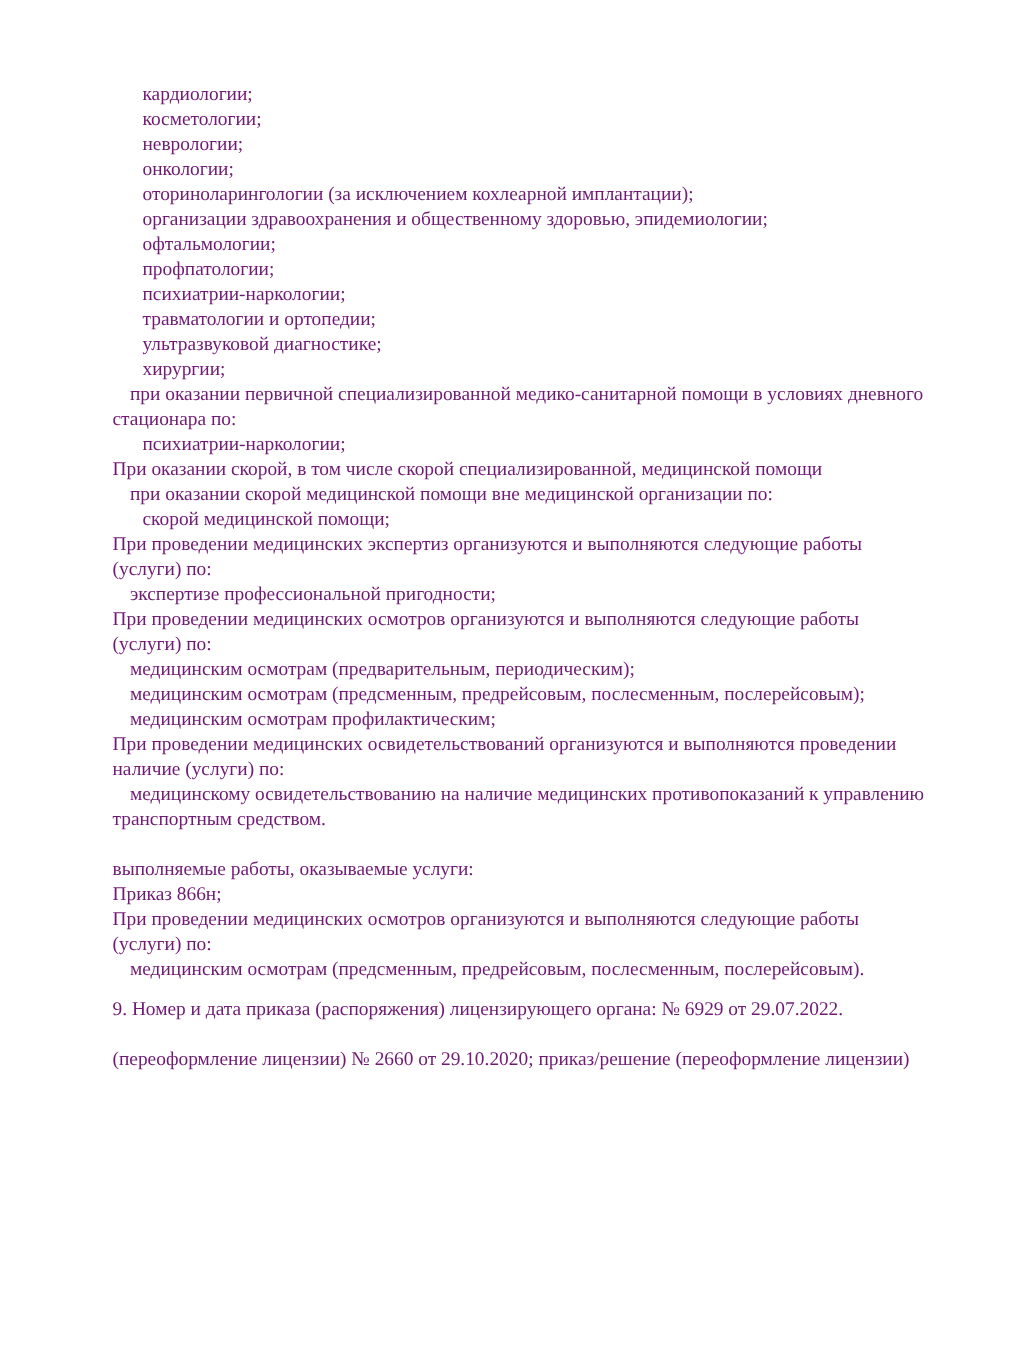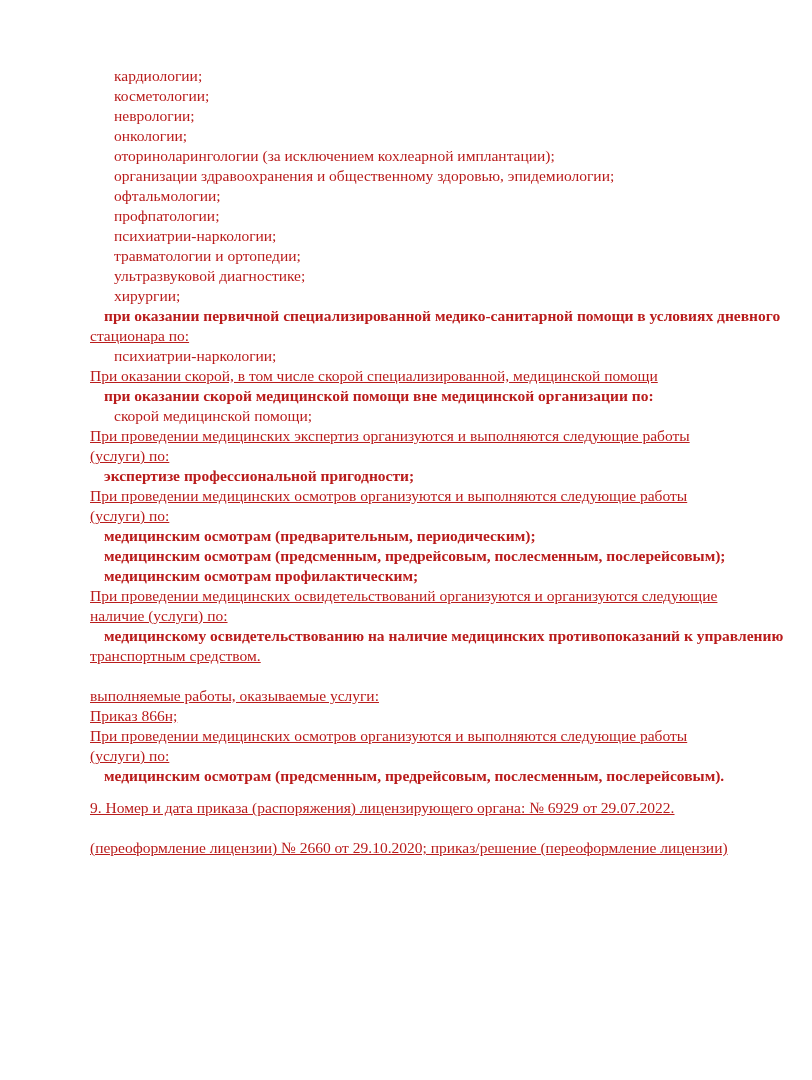--- a/index.html
+++ b/index.html
@@ -12,30 +12,30 @@
     width: 812px;
     height: 1080px;
     background: #ffffff;
     overflow: hidden;
   }
   .doc {
     box-sizing: border-box;
     padding: 66px 30px 0 90px;
     font-family: "Liberation Serif", "DejaVu Serif", serif;
     font-size: 15.5px;
-    color: #b91c1c;
+    color: #701a75;
   }
   .line {
     height: 20px;
     line-height: 20px;
     white-space: nowrap;
   }
   .line.blank {  }
-  .indent-0 { padding-left: 0; text-decoration: underline; }
-  .indent-1 { padding-left: 14px; font-weight: bold; }
+  .indent-0 { padding-left: 0; }
+  .indent-1 { padding-left: 14px; }
   .indent-2 { padding-left: 24px; }
 </style>
 </head>
 <body>
 
 <div class="page" style="background: rgb(255, 255, 255); color: rgb(22, 22, 22);">
   <div class="doc" id="doc-body">
       <div class="line indent-2">кардиологии;</div>
       <div class="line indent-2">косметологии;</div>
       <div class="line indent-2">неврологии;</div>
@@ -55,21 +55,21 @@
       <div class="line indent-1">при оказании скорой медицинской помощи вне медицинской организации по:</div>
       <div class="line indent-2">скорой медицинской помощи;</div>
       <div class="line indent-0">При проведении медицинских экспертиз организуются и выполняются следующие работы</div>
       <div class="line indent-0">(услуги) по:</div>
       <div class="line indent-1">экспертизе профессиональной пригодности;</div>
       <div class="line indent-0">При проведении медицинских осмотров организуются и выполняются следующие работы</div>
       <div class="line indent-0">(услуги) по:</div>
       <div class="line indent-1">медицинским осмотрам (предварительным, периодическим);</div>
       <div class="line indent-1">медицинским осмотрам (предсменным, предрейсовым, послесменным, послерейсовым);</div>
       <div class="line indent-1">медицинским осмотрам профилактическим;</div>
-      <div class="line indent-0">При проведении медицинских освидетельствований организуются и организуются следующие</div>
+      <div class="line indent-0">При проведении медицинских освидетельствований организуются и выполняются проведении</div>
       <div class="line indent-0">наличие (услуги) по:</div>
       <div class="line indent-1">медицинскому освидетельствованию на наличие медицинских противопоказаний к управлению</div>
       <div class="line indent-0">транспортным средством.</div>
       <div class="line blank" style="height: 20px;"></div>
       <div class="line indent-0">выполняемые работы, оказываемые услуги:</div>
       <div class="line indent-0">Приказ 866н;</div>
       <div class="line indent-0">При проведении медицинских осмотров организуются и выполняются следующие работы</div>
       <div class="line indent-0">(услуги) по:</div>
       <div class="line indent-1">медицинским осмотрам (предсменным, предрейсовым, послесменным, послерейсовым).</div>
       <div class="line blank" style="height: 12px;"></div>

